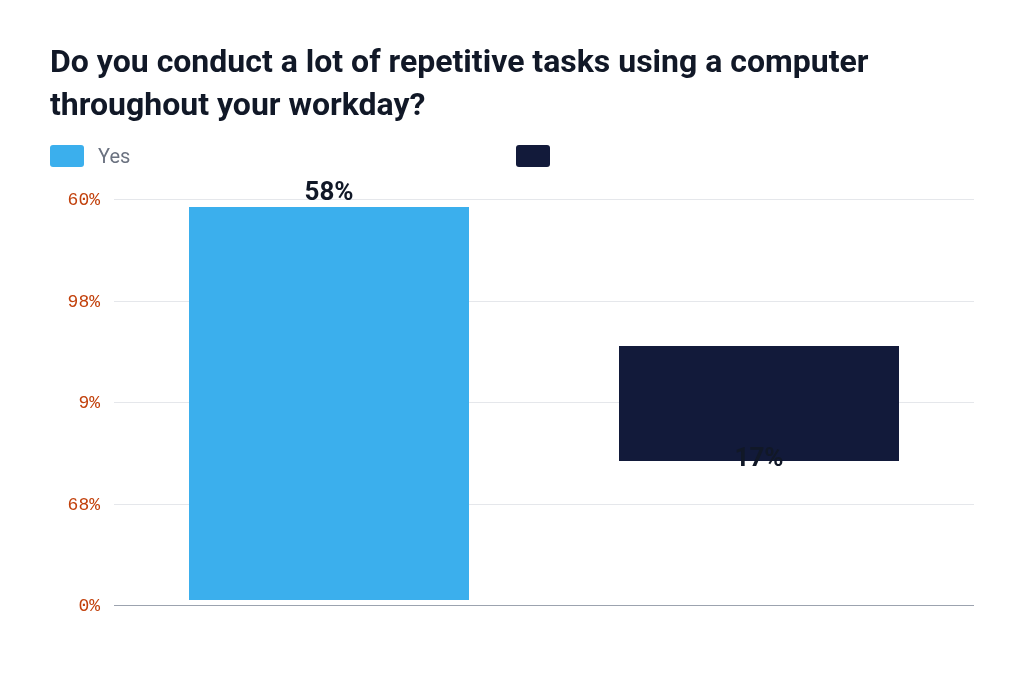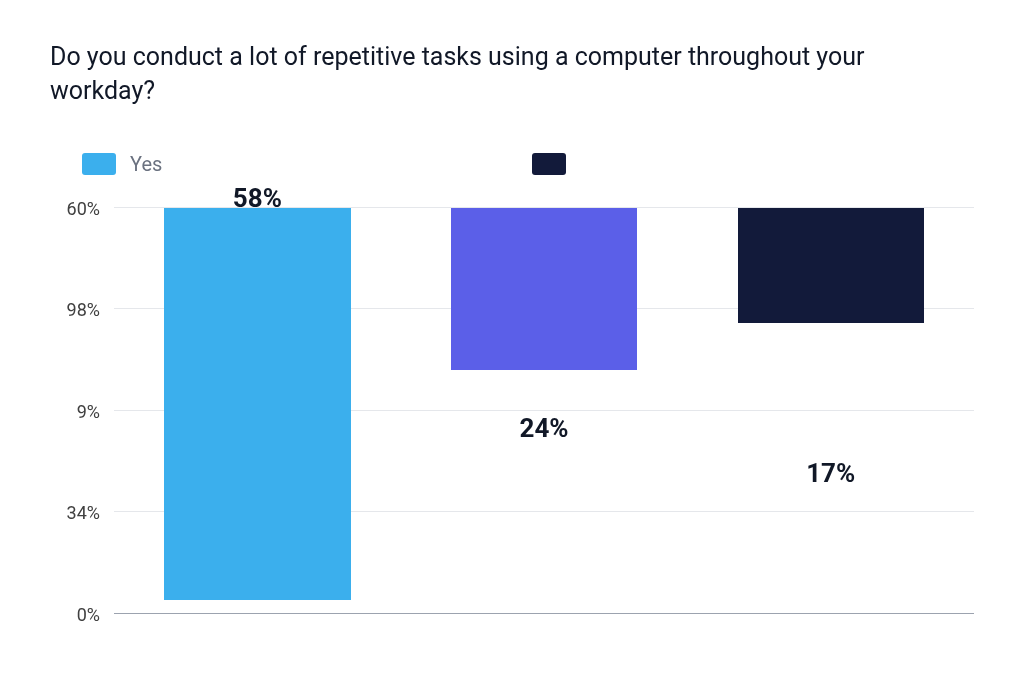--- a/index.html
+++ b/index.html
@@ -5,33 +5,32 @@
   * { box-sizing: border-box; margin: 0; padding: 0; }
   body {
     font-family: -apple-system, BlinkMacSystemFont, "Segoe UI", Roboto, "Helvetica Neue", Arial, sans-serif;
     background: #ffffff;
     width: 1024px;
     height: 681px;
     padding: 40px 50px 30px 50px;
     color: #1a1f36;
   }
   .chart-title {
-    font-size: 25px;
-    font-weight: 400;
+    font-size: 32px;
+    font-weight: 700;
     color: #111827;
     line-height: 1.35;
-    margin-bottom: 44px;
+    margin-bottom: 18px;
     max-width: 820px;
   }
   .legend {
     display: flex;
     gap: 8px;
     margin-bottom: 32px;
     align-items: center;
-    margin-left: 32px;
   }
   .legend-item {
     display: flex;
     align-items: center;
     gap: 14px;
     flex: 1;
   }
   .legend-swatch {
     width: 34px;
     height: 22px;
@@ -53,23 +52,24 @@
     left: 0;
     top: 0;
     bottom: 34px;
     width: 52px;
   }
   .y-tick {
     position: absolute;
     right: 8px;
     transform: translateY(-50%);
     font-size: 18px;
-    color: #404040;
+    color: #c2410c;
     text-align: right;
     width: 44px;
+    font-family: Liberation Mono, monospace;
   }
   .grid-area {
     position: absolute;
     left: 58px;
     right: 0;
     top: 0;
     bottom: 34px;
   }
   .gridline {
     position: absolute;
@@ -93,21 +93,21 @@
     top: 0;
     bottom: 34px;
     display: flex;
     align-items: flex-end;
   }
   .bar-slot {
     flex: 1;
     display: flex;
     flex-direction: column;
     align-items: center;
-    justify-content: flex-start;
+    justify-content: center;
     height: 100%;
     position: relative;
   }
   .bar-label {
     position: absolute;
     font-size: 26px;
     font-weight: 700;
     color: #111827;
     text-align: center;
     width: 100%;
@@ -130,37 +130,33 @@
   <div class="legend-item">
     <div class="legend-swatch" style="background:#121A3A"></div>
   </div>
 </div>
 
 <div class="plot-area">
   <div class="y-axis">
     <div class="y-tick" style="bottom:100%;transform:translateY(50%)">60%</div>
     <div class="y-tick" style="bottom:75%;transform:translateY(50%)">98%</div>
     <div class="y-tick" style="bottom:50%;transform:translateY(50%)">9%</div>
-    <div class="y-tick" style="bottom:25%;transform:translateY(50%)">34%</div>
+    <div class="y-tick" style="bottom:25%;transform:translateY(50%)">68%</div>
     <div class="y-tick" style="bottom:0%;transform:translateY(50%)">0%</div>
   </div>
   <div class="grid-area">
     <div class="gridline" style="bottom:100%"></div>
     <div class="gridline" style="bottom:75%"></div>
     <div class="gridline" style="bottom:50%"></div>
     <div class="gridline" style="bottom:25%"></div>
     <div class="x-baseline"></div>
   </div>
   <div class="bars">
     <div class="bar-slot">
       <div class="bar-label" style="bottom:400.4666666666667px">58%</div>
       <div class="bar-rect" style="height:392.4666666666667px;background:#3BAFED"></div>
     </div>
     <div class="bar-slot">
-      <div class="bar-label" style="bottom:170.4px">24%</div>
-      <div class="bar-rect" style="height:162.4px;background:#5B5FE8"></div>
-    </div>
-    <div class="bar-slot">
-      <div class="bar-label" style="bottom:126px">17%</div>
+      <div class="bar-label" style="bottom:134px">17%</div>
       <div class="bar-rect" style="height:115.03333333333333px;background:#121A3A"></div>
     </div>
   </div>
 </div>
 
 </body></html>

